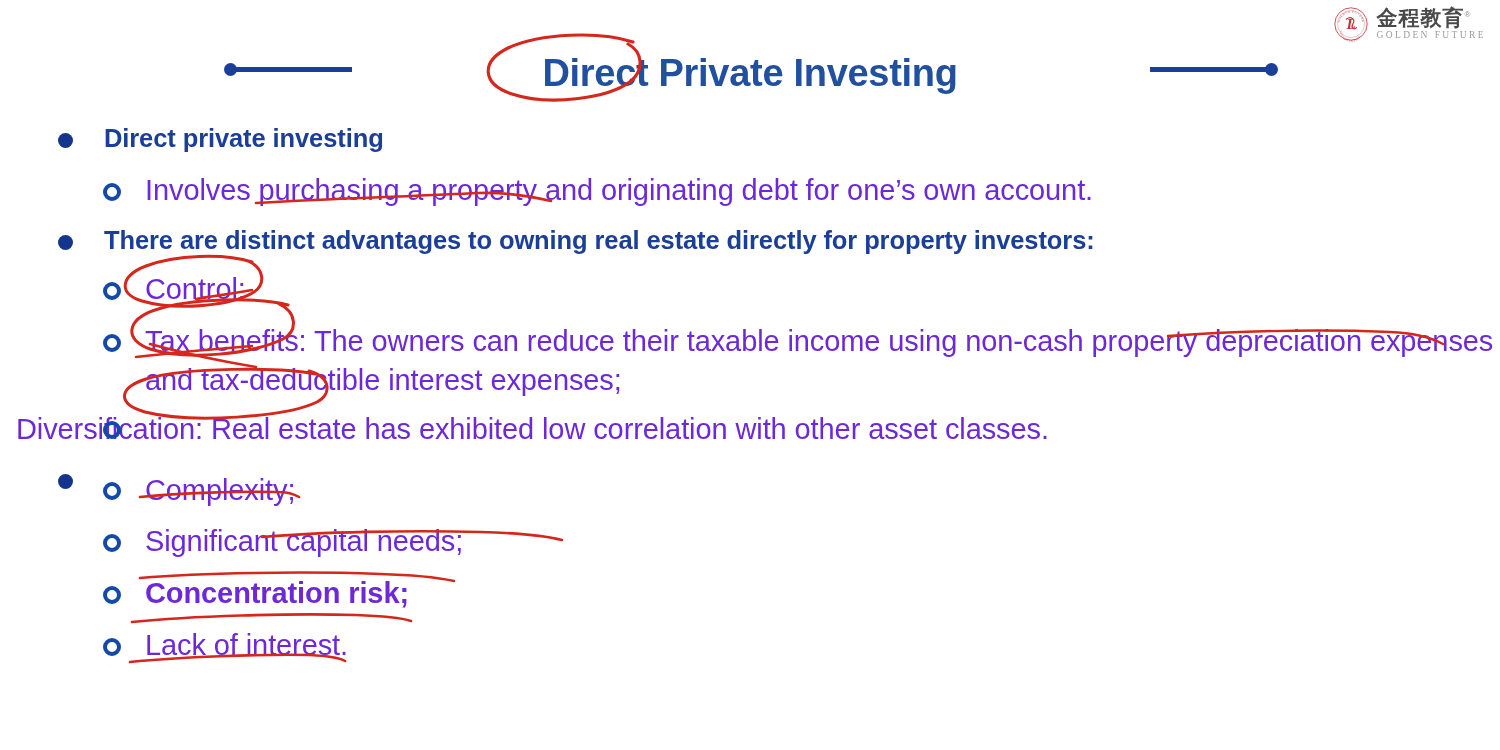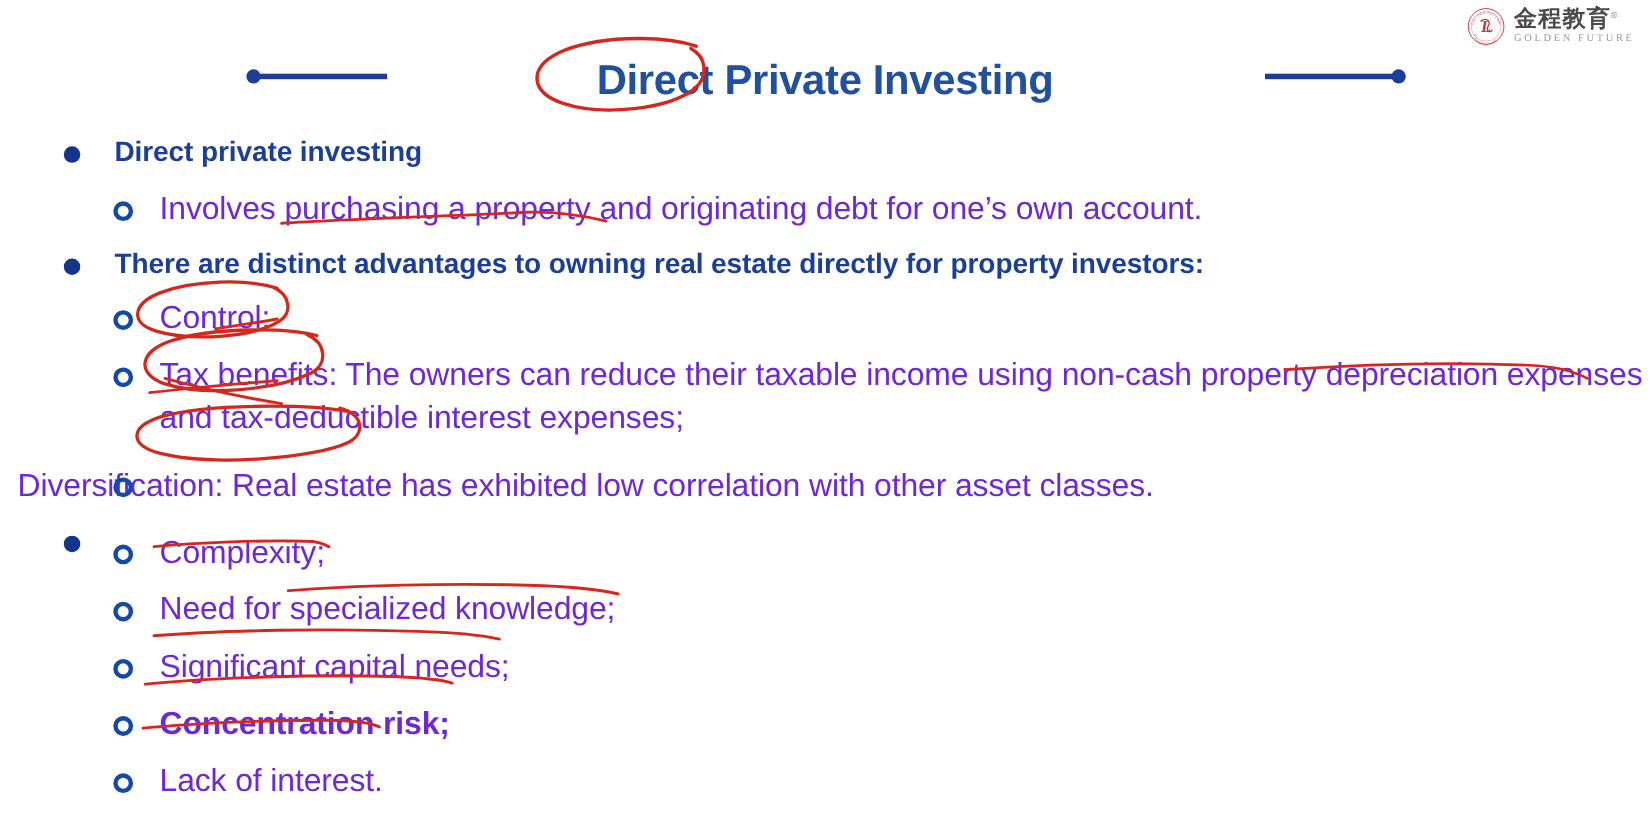--- a/index.html
+++ b/index.html
@@ -143,21 +143,21 @@
     border: 4px solid #1349a8;
     box-sizing: content-box;
   }
 
   
   #row-b1   { margin-top: 4px; }
   #row-s1   { margin-top: 17px; }
   #row-b2   { margin-top: 14px; }
   #row-s2   { margin-top: 14px; }
   #row-s3   { margin-top: 13px; }
-  #row-s4   { margin-top: 23px; padding-left: 16px; }
+  #row-s4   { margin-top: 10px; padding-left: 16px; }
   #row-b3   { margin-top: 14px; }
   #row-s5   { margin-top: 22px; }
   #row-s6   { margin-top: 13px; }
   #row-s7   { margin-top: 13px; }
   #row-s8   { margin-top: 13px; font-weight: bold; }
   #row-s9   { margin-top: 13px; }
 
   
   #ink {
     position: absolute;
@@ -238,24 +238,20 @@
 
   <div class="lvl1" id="row-b3">
     <span class="dot"></span>
   </div>
 
   <div class="lvl2" id="row-s5">
     <span class="ring"></span>
     <span>Complexity;</span>
   </div>
 
-  <div class="lvl2" id="row-s6">
-    <span class="ring"></span>
-    <span>Need for specialized knowledge;</span>
-  </div>
 
   <div class="lvl2" id="row-s7">
     <span class="ring"></span>
     <span>Significant capital needs;</span>
   </div>
 
   <div class="lvl2" id="row-s8">
     <span class="ring"></span>
     <span>Concentration risk;</span>
   </div>

